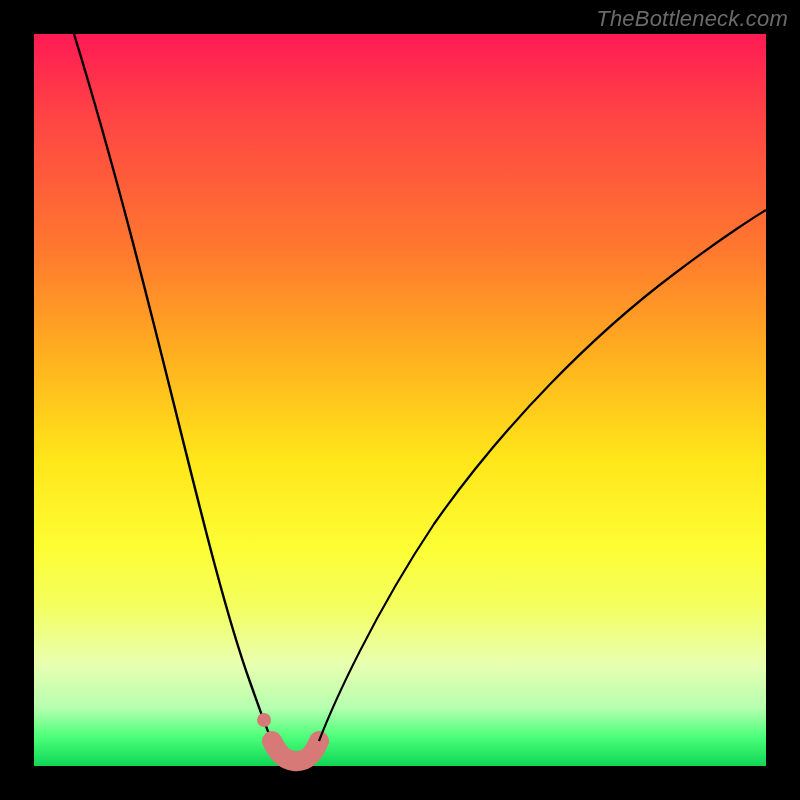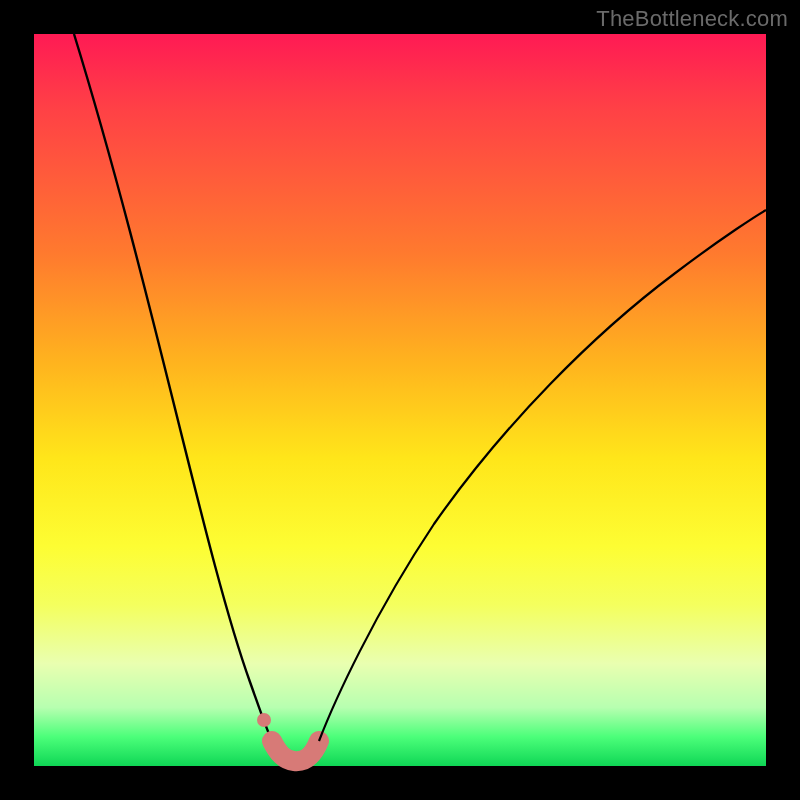--- a/index.html
+++ b/index.html
@@ -11,20 +11,21 @@
     background: #000;
     font-family: Arial, Helvetica, sans-serif;
   }
   .frame {
     position: absolute;
     left: 0;
     top: 0;
     width: 800px;
     height: 800px;
     background: #000;
+    font-style: italic;
   }
   .plot {
     position: absolute;
     left: 34px;
     top: 34px;
     width: 732px;
     height: 732px;
     
     background: linear-gradient(
       to bottom,

